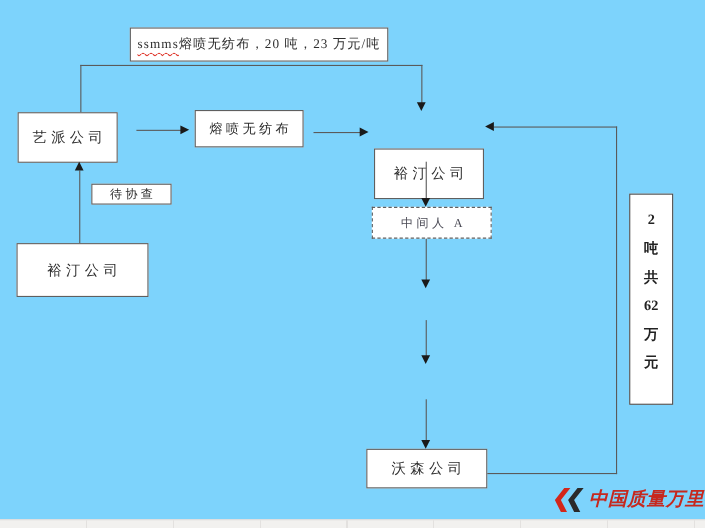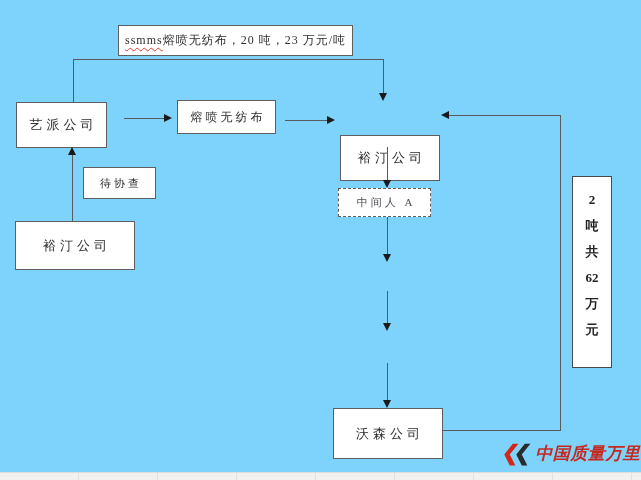--- a/index.html
+++ b/index.html
@@ -98,28 +98,28 @@
   <div class="node" style="left:16px; top:102px; width:91px; height:46px;">艺派公司</div>
   <div class="node mid" style="left:177px; top:100px; width:99px; height:34px;">熔喷无纺布</div>
   <div class="node" style="left:340px; top:115px; width:100px; height:46px;margin-top:20px;">裕汀公司</div>
 
   <div class="line" style="left:124px; top:118px; width:41px; height:1px;"></div>
   <div class="ah ah-right" style="left:164px; top:114px;"></div>
 
   <div class="line" style="left:285px; top:120px; width:43px; height:1px;"></div>
   <div class="ah ah-right" style="left:327px; top:116px;"></div>
 
-  <div class="node small" style="left:83px; top:167px; width:73px; height:32px;">待协查</div>
+  <div class="node small" style="left:83px; top:167px; width:73px; height:19px;">待协查</div>
 
   <div class="node" style="left:15px; top:221px; width:120px; height:49px;">裕汀公司</div>
   <div class="line" style="left:72px; top:155px; width:1px; height:66px;"></div>
   <div class="ah ah-up" style="left:68px; top:147px;"></div>
 
-  <div class="node dashed small" style="left:338px; top:188px; width:93px; height:29px;">中间人 A</div>
-  <div class="node" style="left:333px; top:408px; width:110px; height:51px;">沃森公司</div>
+  <div class="node dashed small" style="left:338px; top:188px; width:109px; height:29px;">中间人 A</div>
+  <div class="node" style="left:333px; top:408px; width:110px; height:36px;">沃森公司</div>
 
   <div class="line" style="left:387px; top:147px; width:1px; height:34px;"></div>
   <div class="ah ah-down" style="left:383px; top:180px;"></div>
 
   <div class="line" style="left:387px; top:217px; width:1px; height:38px;"></div>
   <div class="ah ah-down" style="left:383px; top:254px;"></div>
 
   <div class="line" style="left:387px; top:291px; width:1px; height:33px;"></div>
   <div class="ah ah-down" style="left:383px; top:323px;"></div>
 

